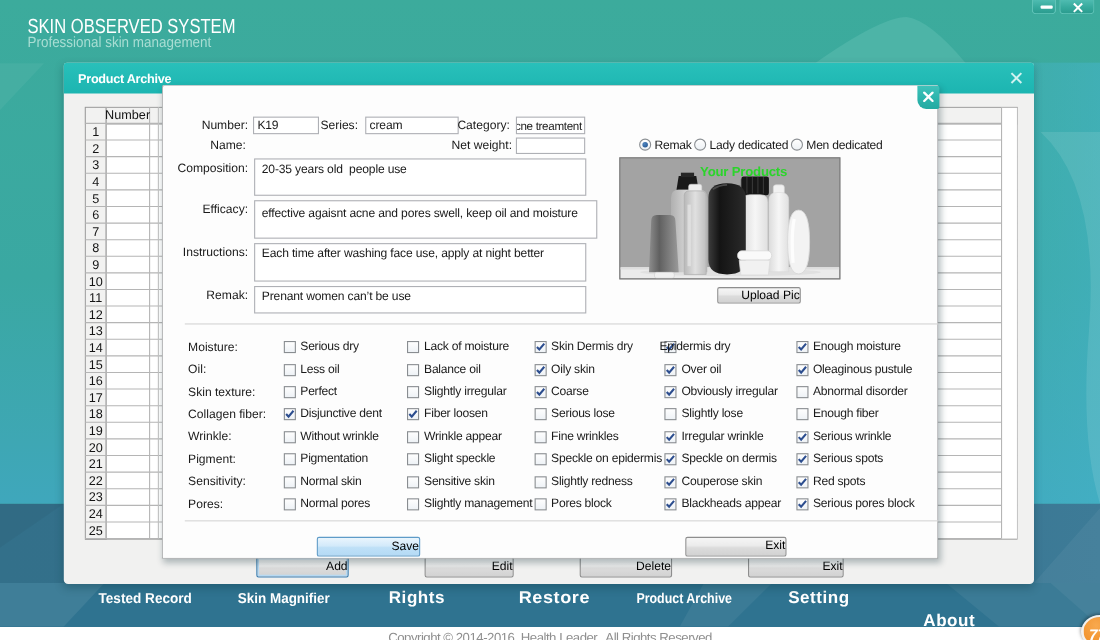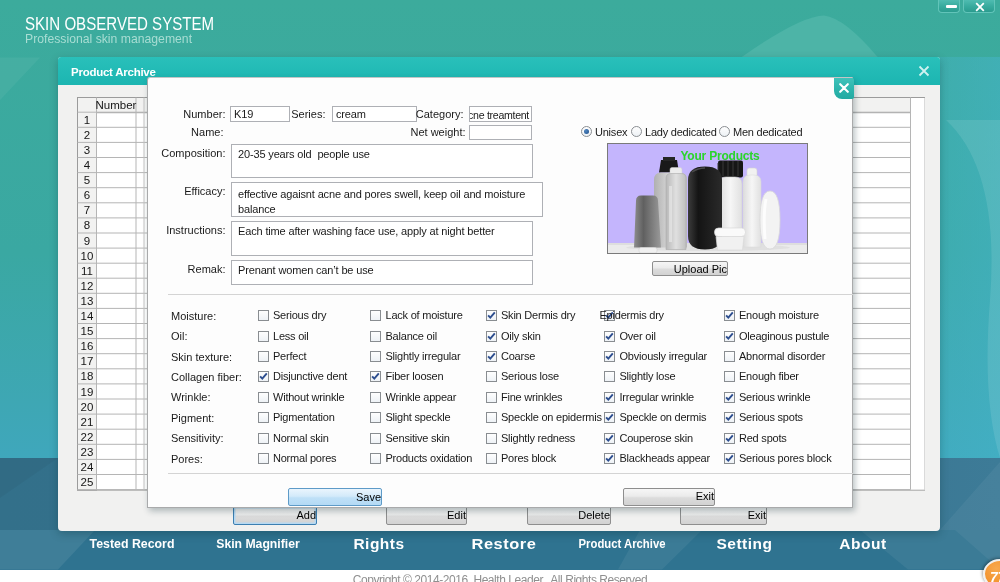--- a/index.html
+++ b/index.html
@@ -68,21 +68,21 @@
     <svg class="abs" style="left:11px;top:1.5px" width="10" height="10" viewBox="0 0 10 10">
       <path d="M1.2 1.2 L8.8 8.8 M8.8 1.2 L1.2 8.8" stroke="#fff" stroke-width="1.8"></path>
     </svg>
   </div>
 <div class="abs navitem nv1" style="left:52px;width:160px;transform:scaleX(0.95);">Tested Record</div>
 <div class="abs navitem nv1" style="left:178px;width:160px;transform:scaleX(0.94);">Skin Magnifier</div>
 <div class="abs navitem nv2" style="left:299px;width:160px;">Rights</div>
 <div class="abs navitem nv2" style="left:424px;width:160px;transform:scaleX(1.06);">Restore</div>
 <div class="abs navitem nv1" style="left:542px;width:160px;transform:scaleX(0.87);">Product Archive</div>
 <div class="abs navitem nv2" style="left:664.5px;width:160px;">Setting</div>
-<div class="abs navitem nv2" style="left:783px;width:160px;">About</div>
+<div class="abs navitem nv2" style="left:783px;width:160px;margin-top:21px;">About</div>
 <div class="abs" id="win">
 <div class="abs" id="wtitle"></div>
 <div class="abs" id="wtitletext">Product Archive</div>
 <svg class="abs" style="left:860px;top:7.5px" width="12" height="12" viewBox="0 0 12 12">
       <path d="M1.5 1.5 L10.5 10.5 M10.5 1.5 L1.5 10.5" stroke="#cff2f0" stroke-width="1.8"></path>
     </svg>
 <svg class="abs" style="left:18.5px;top:40.0px" width="848.5" height="393.6" font-family="Liberation Sans,sans-serif">
       <rect x="0.5" y="0.5" width="847.5" height="392.6" fill="#ffffff" stroke="#9b9b9b"></rect>
       <rect x="0.5" y="0.5" width="847.5" height="15.2" fill="#f2f2f1" stroke="#9b9b9b"></rect>
       <rect x="0.5" y="0.5" width="19" height="392.6" fill="#f2f2f1" stroke="#9b9b9b"></rect>
@@ -166,35 +166,34 @@
       <span style="position:absolute;right:2px;top:2px;font-size:10.6px;letter-spacing:-0.3px">acne treamtent</span>
     </div>
 <div class="abs lbl rlbl" style="left:6px;top:47.5px;width:70px">Name:</div>
 <div class="abs lbl rlbl" style="left:248px;top:47.5px;width:70px">Net weight:</div>
 <div class="abs inp" style="left:321.5px;top:47px;width:63px;height:15.5px"></div>
 <div class="abs lbl rlbl" style="left:0px;top:68.5px;width:78px">Composition:</div>
 <div class="abs inp" style="left:83.5px;top:66.5px;width:302px;height:34px;white-space:normal;line-height:14.5px;padding-left:6px;padding-top:2px;padding-right:14px">20-35 years old&nbsp; people use</div>
 <div class="abs lbl rlbl" style="left:0px;top:106.5px;width:78px">Efficacy:</div>
 <div class="abs inp" style="left:83.5px;top:104.5px;width:312px;height:35px;white-space:normal;line-height:14.5px;padding-left:6px;padding-top:4px;padding-right:14px">
       <div style="white-space:nowrap">effective agaisnt acne and pores swell, keep oil and moisture</div>
-      <div style="white-space:nowrap">balance</div>
     </div>
 <div class="abs lbl rlbl" style="left:0px;top:145.5px;width:78px">Instructions:</div>
 <div class="abs inp" style="left:83.5px;top:143.5px;width:302px;height:35px;white-space:normal;line-height:14.5px;padding-left:6px;padding-top:2px;padding-right:14px">Each time after washing face use, apply at night better</div>
 <div class="abs lbl rlbl" style="left:0px;top:184.5px;width:78px">Remak:</div>
 <div class="abs inp" style="left:83.5px;top:182.5px;width:302px;height:25px;white-space:normal;line-height:14.5px;padding-left:6px;padding-top:2px;padding-right:14px">Prenant women can’t be use</div>
 <div class="abs radio" style="left:433px;top:48.5px">
       <div class="rdot"></div>
     </div>
-<div class="abs cblab" style="left:447.5px;top:48px">Unisex</div>
+<div class="abs cblab" style="left:447.5px;top:48px">Remak</div>
 <div class="abs radio" style="left:483px;top:48.5px"></div>
 <div class="abs cblab" style="left:497.5px;top:48px">Lady dedicated</div>
 <div class="abs radio" style="left:571px;top:48.5px"></div>
 <div class="abs cblab" style="left:585.5px;top:48px">Men dedicated</div>
-<div class="abs" style="left:459px;top:65.5px;width:201px;height:111px;border:1px solid #7a7a7a;background:#c4b5fd"><svg width="199" height="109" viewBox="0 0 199 109">
+<div class="abs" style="left:415px;top:65.5px;width:201px;height:111px;border:1px solid #7a7a7a;background:#a3a3a3"><svg width="199" height="109" viewBox="0 0 199 109">
         <defs>
           <linearGradient id="gtube" x1="0" y1="0" x2="1" y2="0">
             <stop offset="0" stop-color="#8d8d8d"></stop>
             <stop offset="0.35" stop-color="#606060"></stop>
             <stop offset="1" stop-color="#9a9a9a"></stop>
           </linearGradient>
           <linearGradient id="gcyl" x1="0" y1="0" x2="1" y2="0">
             <stop offset="0" stop-color="#b0b0b0"></stop>
             <stop offset="0.45" stop-color="#d6d6d6"></stop>
             <stop offset="1" stop-color="#bcbcbc"></stop>
@@ -380,21 +379,21 @@
 <div class="abs cb" style="left:576.0px;top:355.1px">
       <svg class="ck" width="11" height="11" viewBox="0 0 11 11">
         <path d="M2.1 5.4 L4.3 7.7 L8.8 2.4" stroke="#2d4e8f" stroke-width="1.9" fill="none"></path>
       </svg>
     </div>
 <div class="abs cblab" style="left:591.5px;top:354.1px">Red spots</div>
 <div class="abs lbl" style="left:23.5px;top:374.0px">Pores:</div>
 <div class="abs cb" style="left:110.0px;top:375.5px"></div>
 <div class="abs cblab" style="left:125.5px;top:374.5px">Normal pores</div>
 <div class="abs cb" style="left:222.5px;top:375.5px"></div>
-<div class="abs cblab" style="left:238.0px;top:374.5px">Products oxidation</div>
+<div class="abs cblab" style="left:238.0px;top:374.5px">Slightly management</div>
 <div class="abs cb" style="left:338.0px;top:375.5px"></div>
 <div class="abs cblab" style="left:353.5px;top:374.5px">Pores block</div>
 <div class="abs cb" style="left:456.5px;top:375.5px">
       <svg class="ck" width="11" height="11" viewBox="0 0 11 11">
         <path d="M2.1 5.4 L4.3 7.7 L8.8 2.4" stroke="#2d4e8f" stroke-width="1.9" fill="none"></path>
       </svg>
     </div>
 <div class="abs cblab" style="left:472.0px;top:374.5px">Blackheads appear</div>
 <div class="abs cb" style="left:576.0px;top:375.5px">
       <svg class="ck" width="11" height="11" viewBox="0 0 11 11">

